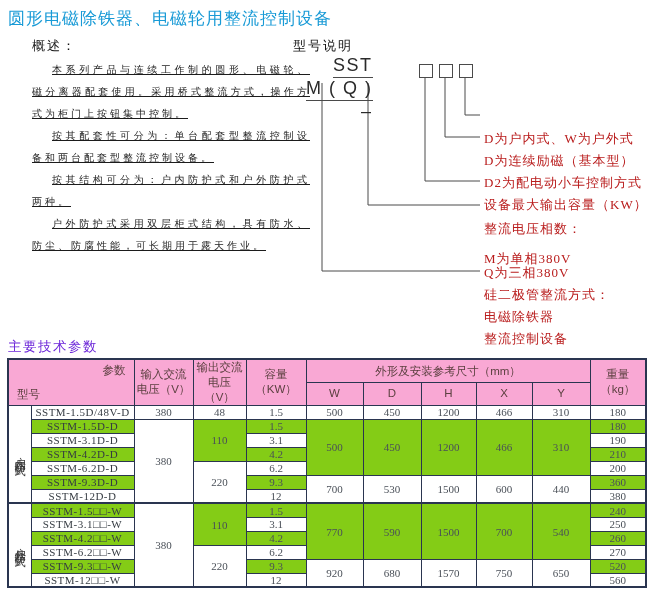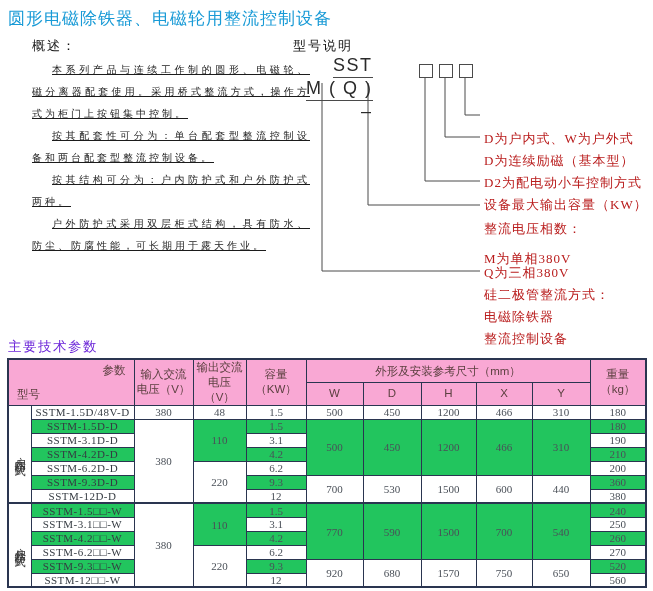--- a/index.html
+++ b/index.html
@@ -56,21 +56,21 @@
     border:1px solid #2a3550;text-align:center;vertical-align:middle;
     padding:0 1px;overflow:hidden;
   }
   table.params{border:2px solid #2a3550;}
   table.params thead th{
     background:#f9a8d4;font-family:"Liberation Sans",sans-serif;
     font-weight:normal;font-size:11.5px;color:#5c4040;line-height:1.3;
     white-space:pre-line;height:19px;
   }
   tr.body-row{height:14px;}
-  td.hl{background:#22c55e;}
+  td.hl{background:#84cc16;}
   td.model-cell{letter-spacing:.5px;color:#353b42;}
   td.cat-cell{background:#fff;padding:0;}
   .vtext{
     writing-mode:vertical-lr;text-orientation:upright;
     font-family:"Liberation Sans",sans-serif;font-size:11px;color:#333;
     letter-spacing:2px;display:inline-block;line-height:1;
   }
   th.diag{position:relative;padding:0;
     background-image:linear-gradient(to bottom right,
       transparent calc(50% - .6px),#2a3550 calc(50% - .6px),

